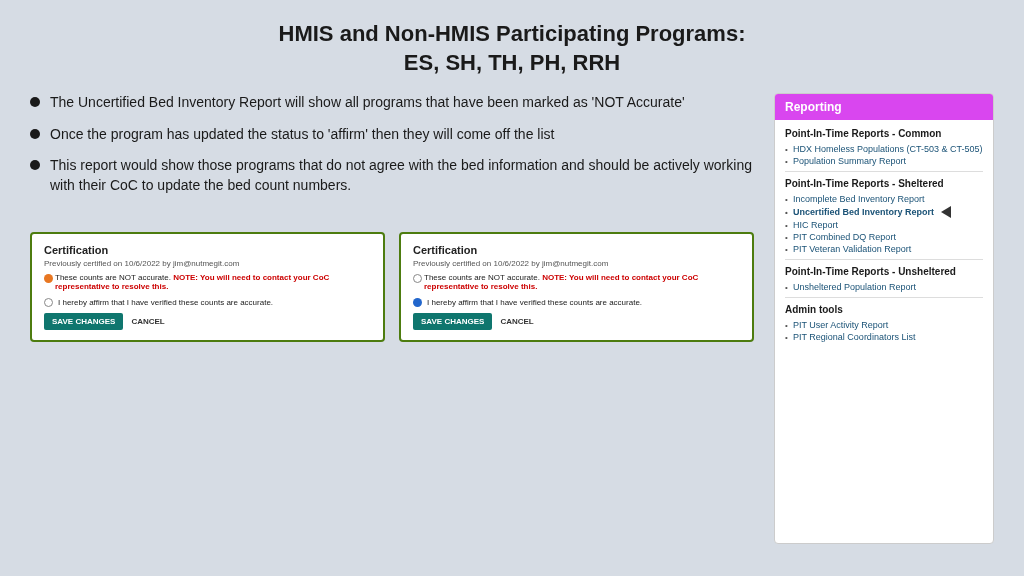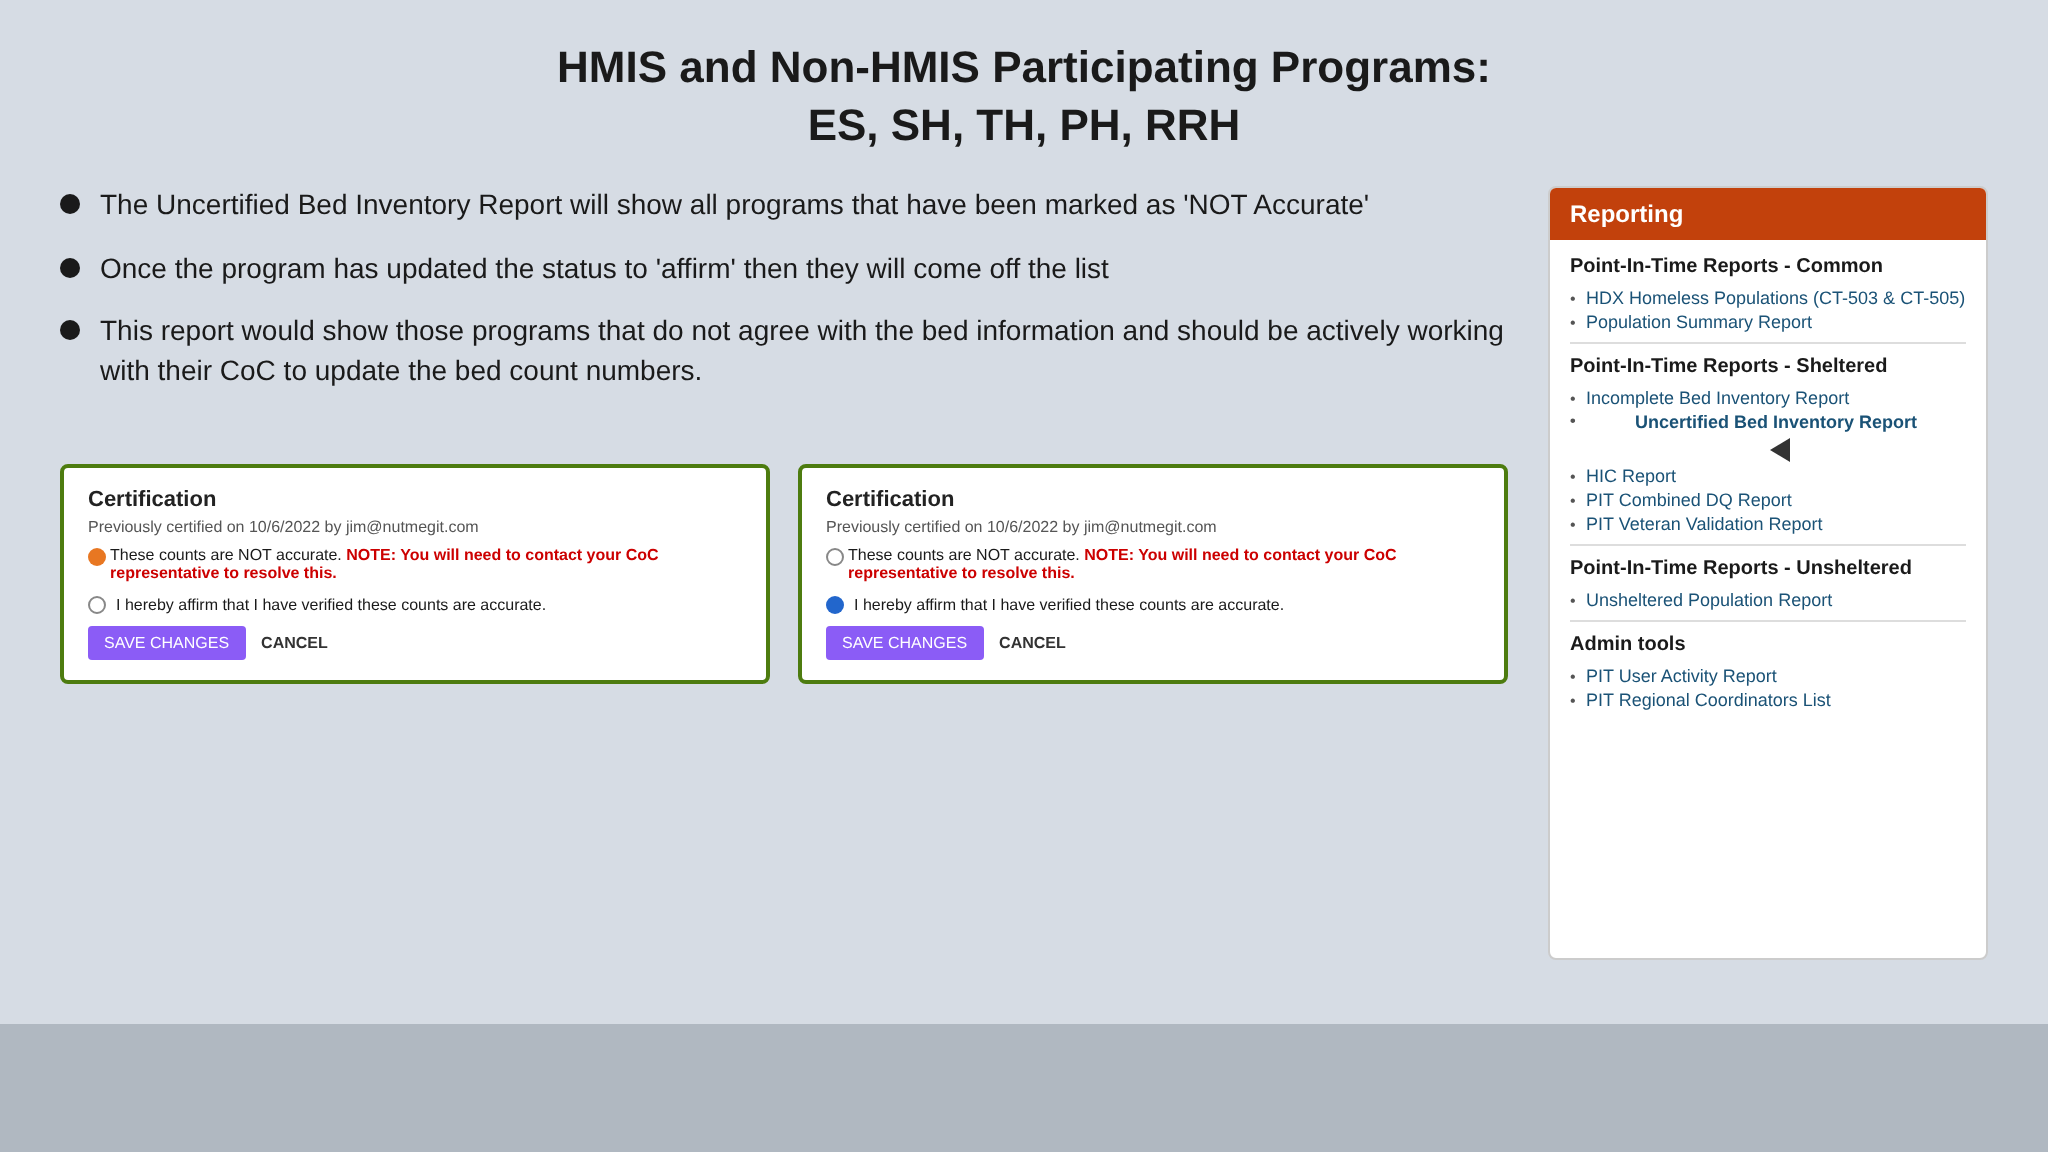--- a/index.html
+++ b/index.html
@@ -8,21 +8,21 @@
       width: 1024px;
       height: 576px;
       background: #b0b8c1;
       font-family: Arial, sans-serif;
       overflow: hidden;
       position: relative;
     }
 
     .slide {
       width: 1024px;
-      height: 512px;
+      height: 576px;
       background: #d6dce4;
       display: flex;
       flex-direction: column;
       padding: 20px 30px 32px 30px;
       position: relative;
     }
 
     .title {
       text-align: center;
       font-size: 22px;
@@ -160,26 +160,26 @@
     }
 
     .cert-buttons {
       display: flex;
       gap: 8px;
       align-items: center;
       margin-top: 4px;
     }
 
     .btn-save {
-      background: #8b5cf6;
+      background: #0f766e;
       color: #fff;
       border: none;
       padding: 4px 8px;
       font-size: 8px;
-      font-weight: normal;
+      font-weight: bold;
       border-radius: 2px;
       cursor: pointer;
     }
 
     .btn-cancel {
       background: transparent;
       border: none;
       font-size: 8px;
       color: #333;
       cursor: pointer;
@@ -192,21 +192,21 @@
       background: #fff;
       border: 1px solid #ccc;
       border-radius: 4px;
       font-size: 10px;
       color: #222;
       padding: 0;
       overflow: hidden;
     }
 
     .reporting-header {
-      background: #c2410c;
+      background: #d946ef;
       color: #fff;
       font-size: 12px;
       font-weight: bold;
       padding: 6px 10px;
     }
 
     .reporting-body {
       padding: 8px 10px;
     }
 
@@ -242,21 +242,20 @@
       content: '•';
       position: absolute;
       left: 0;
       color: #555;
       font-size: 8px;
     }
 
     .report-link-active {
       font-weight: bold;
       color: #1a5276 !important;
-      flex-direction: column;
     }
 
     .arrow-indicator {
       display: inline-block;
       width: 0;
       height: 0;
       border-top: 6px solid transparent;
       border-bottom: 6px solid transparent;
       border-right: 10px solid #333;
       margin-left: 4px;

